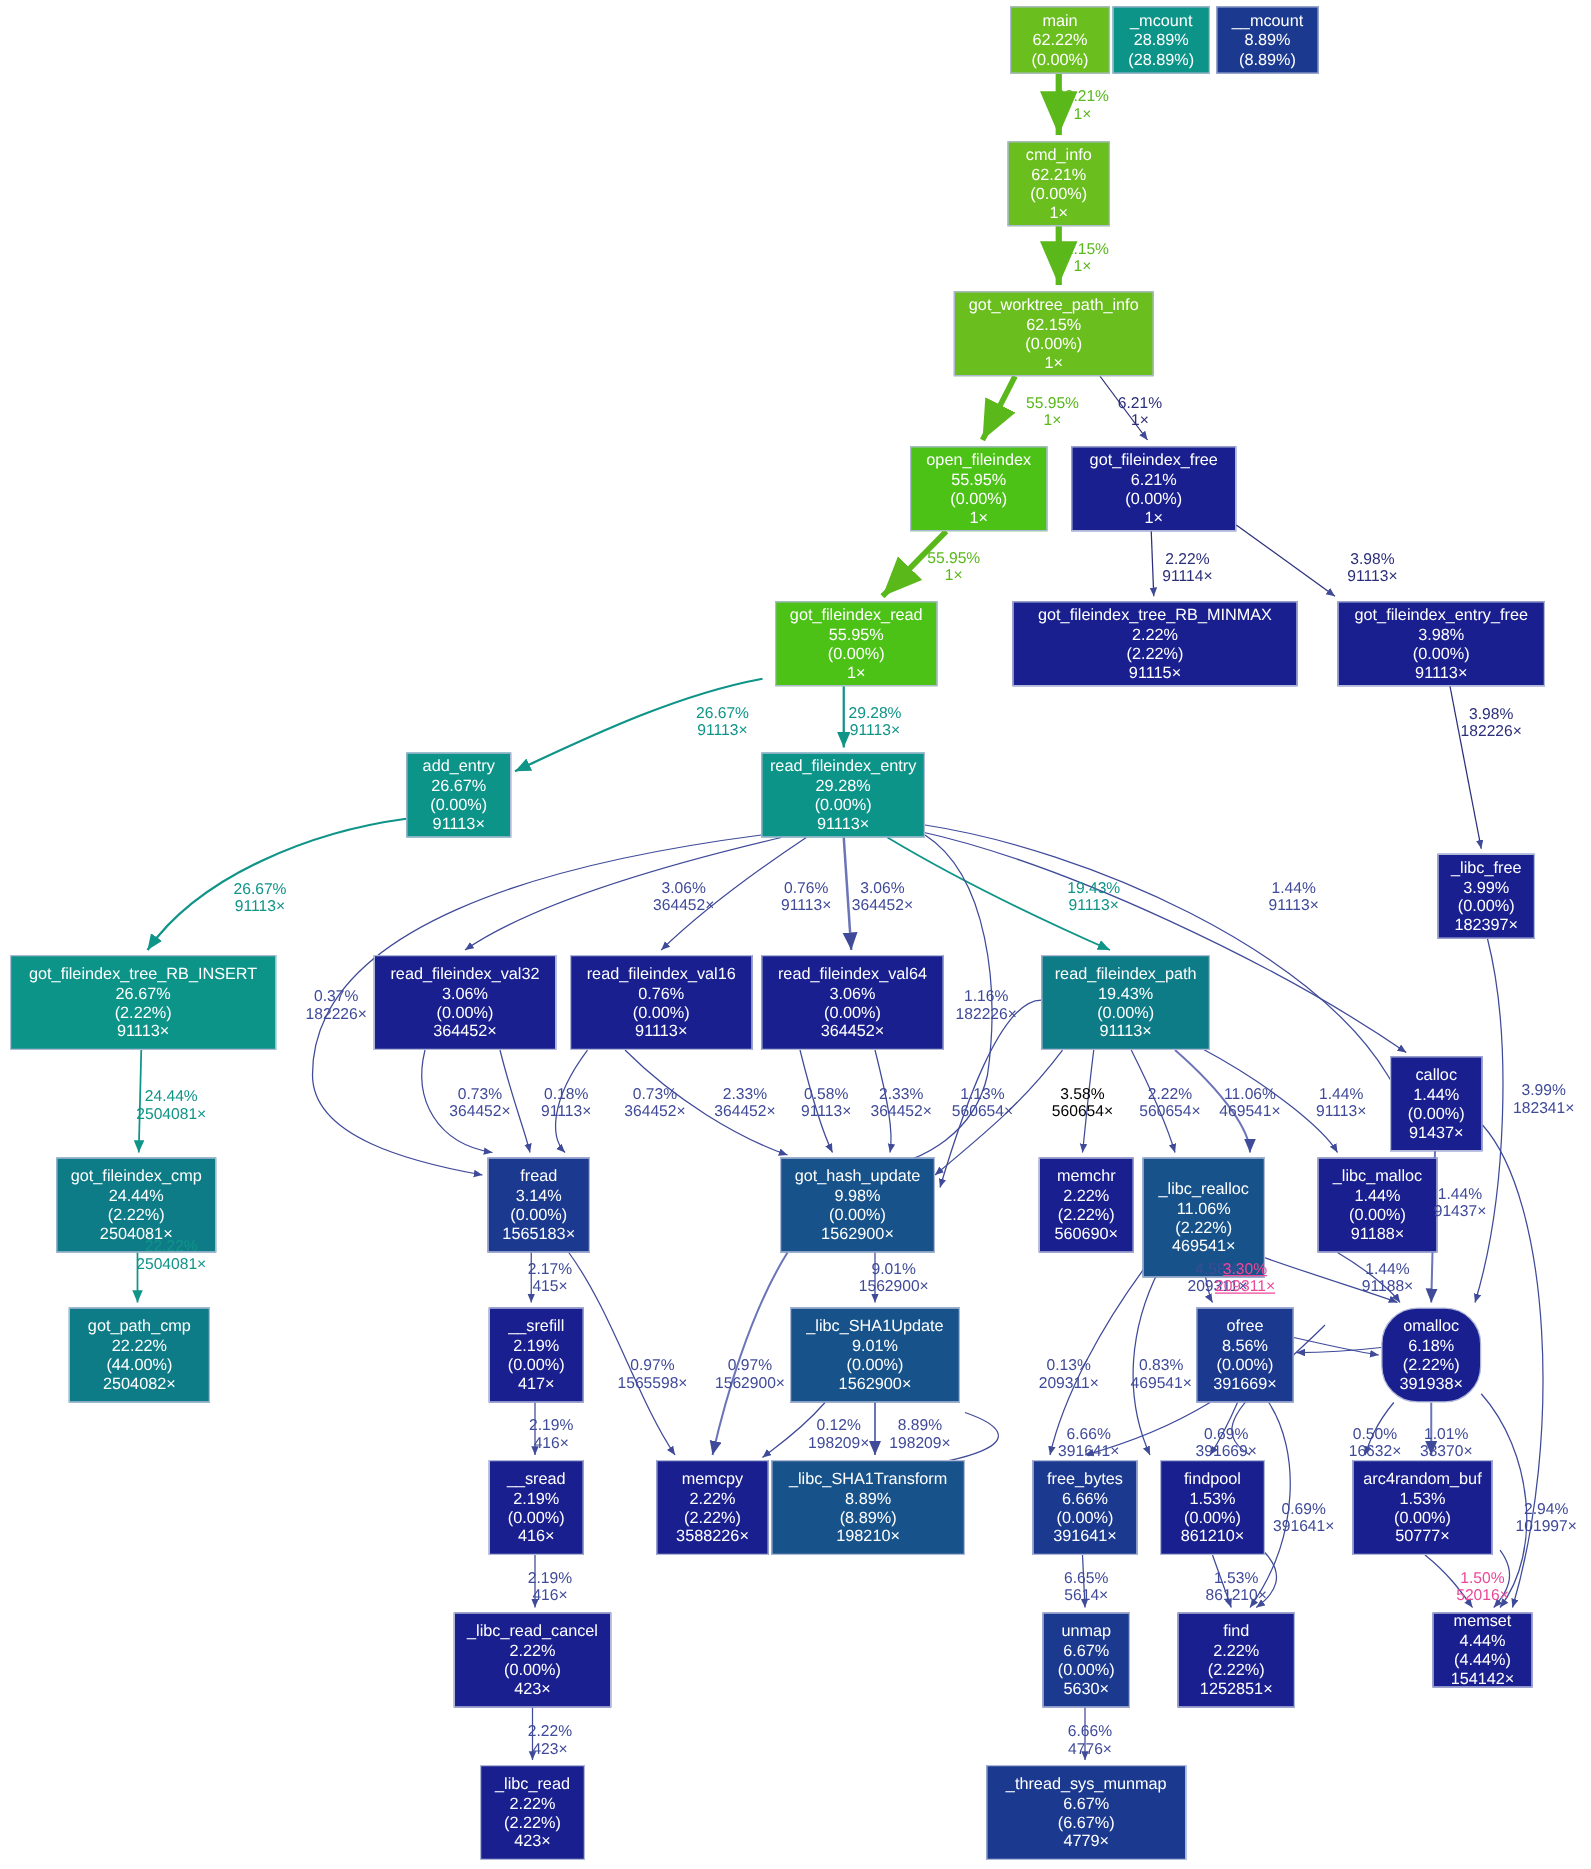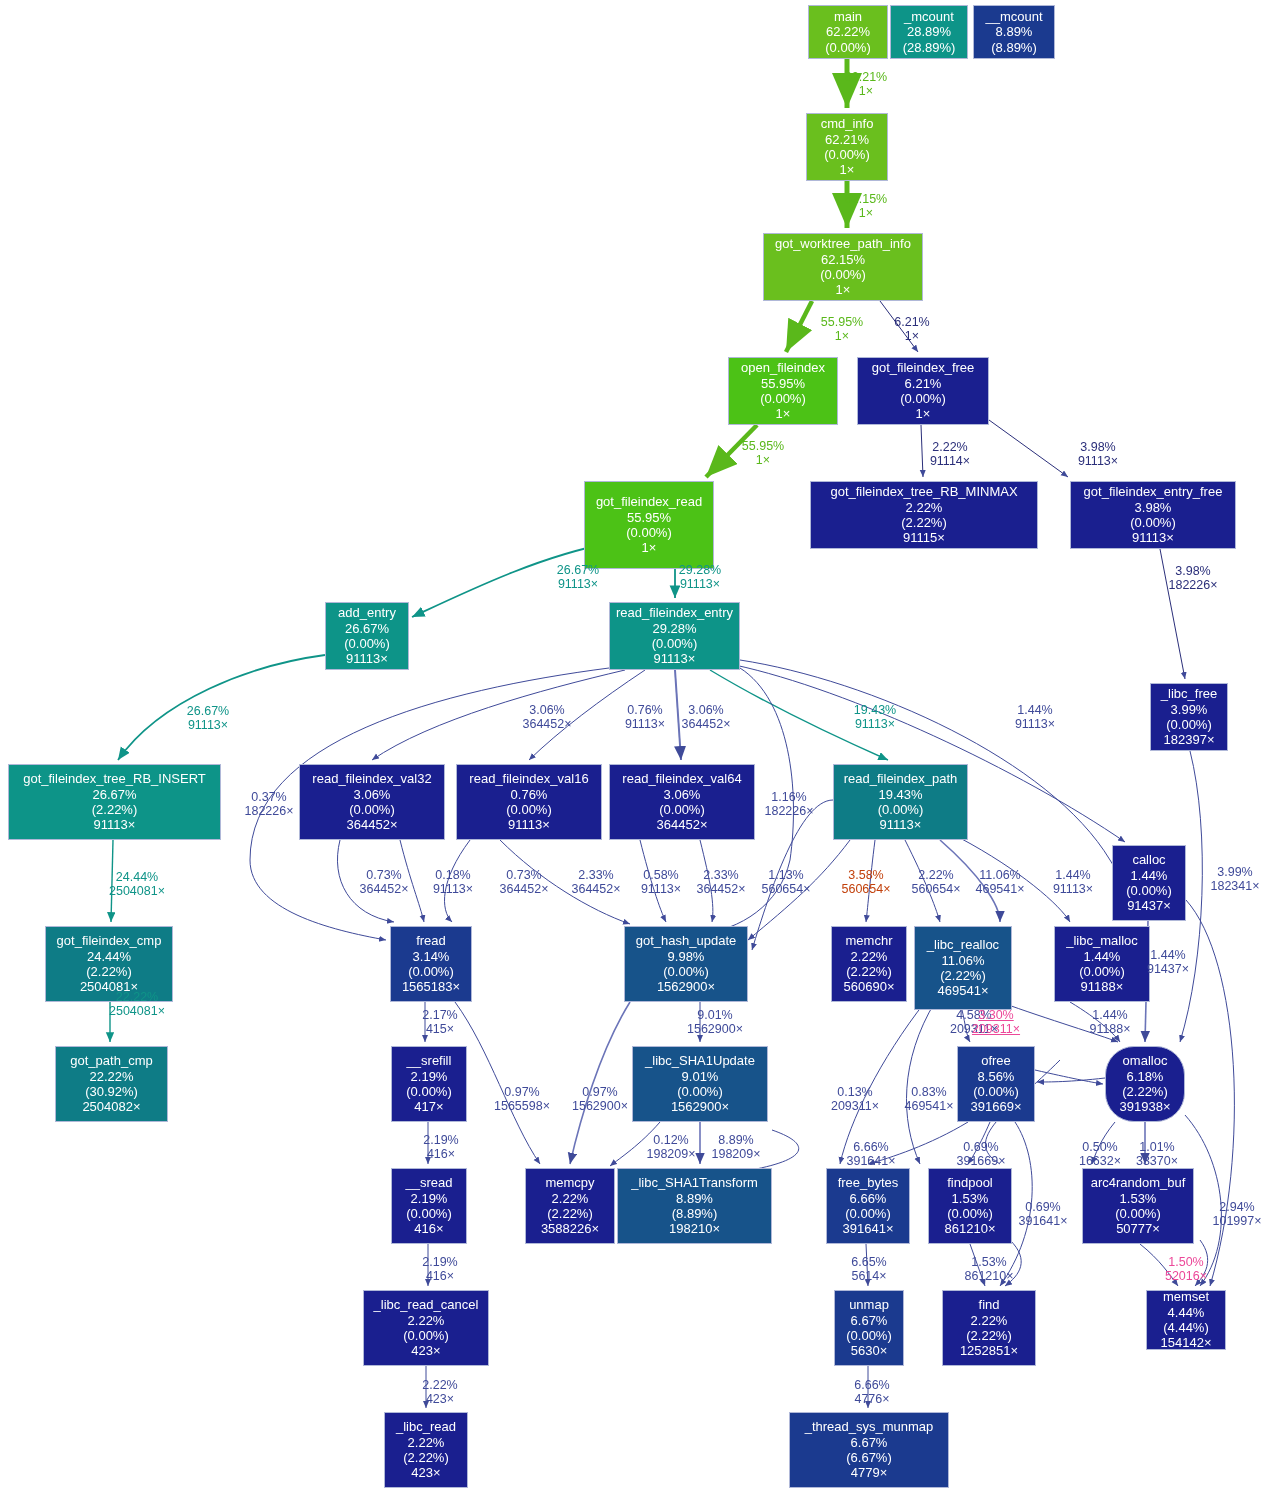--- a/index.html
+++ b/index.html
@@ -214,21 +214,21 @@
         <span class="m">55.95%</span>
         <span class="m">(0.00%)</span>
         <span class="m">1×</span>
       </div>
       <div class="node" style="left: 857px; top: 357px; width: 132px; height: 68px; background: rgb(26, 31, 143);">
         <span class="fn">got_fileindex_free</span>
         <span class="m">6.21%</span>
         <span class="m">(0.00%)</span>
         <span class="m">1×</span>
       </div>
-      <div class="node" style="left: 584px; top: 481px; width: 130px; height: 88px; background: rgb(76, 194, 22);">
+      <div class="node" style="left: 620px; top: 481px; width: 130px; height: 68px; background: rgb(76, 194, 22);">
         <span class="fn">got_fileindex_read</span>
         <span class="m">55.95%</span>
         <span class="m">(0.00%)</span>
         <span class="m">1×</span>
       </div>
       <div class="node" style="left: 810px; top: 481px; width: 228px; height: 68px; background: rgb(26, 31, 143);">
         <span class="fn">got_fileindex_tree_RB_MINMAX</span>
         <span class="m">2.22%</span>
         <span class="m">(2.22%)</span>
         <span class="m">91115×</span>
@@ -310,36 +310,36 @@
         <span class="m">9.98%</span>
         <span class="m">(0.00%)</span>
         <span class="m">1562900×</span>
       </div>
       <div class="node" style="left: 831px; top: 926px; width: 76px; height: 76px; background: rgb(26, 31, 143);">
         <span class="fn">memchr</span>
         <span class="m">2.22%</span>
         <span class="m">(2.22%)</span>
         <span class="m">560690×</span>
       </div>
-      <div class="node" style="left: 914px; top: 926px; width: 98px; height: 84px; background: rgb(23, 83, 138);">
+      <div class="node" style="left: 914px; top: 926px; width: 98px; height: 96px; background: rgb(23, 83, 138);">
         <span class="fn">_libc_realloc</span>
         <span class="m">11.06%</span>
         <span class="m">(2.22%)</span>
         <span class="m">469541×</span>
       </div>
       <div class="node" style="left: 1022px; top: 926px; width: 96px; height: 76px; background: rgb(26, 31, 143); margin-left: 32px;">
         <span class="fn">_libc_malloc</span>
         <span class="m">1.44%</span>
         <span class="m">(0.00%)</span>
         <span class="m">91188×</span>
       </div>
       <div class="node" style="left: 55px; top: 1046px; width: 113px; height: 76px; background: rgb(14, 124, 134);">
         <span class="fn">got_path_cmp</span>
         <span class="m">22.22%</span>
-        <span class="m">(30.92%)</span>
+        <span class="m">(44.00%)</span>
         <span class="m">2504082×</span>
       </div>
       <div class="node" style="left: 391px; top: 1046px; width: 76px; height: 76px; background: rgb(26, 31, 143);">
         <span class="fn">__srefill</span>
         <span class="m">2.19%</span>
         <span class="m">(0.00%)</span>
         <span class="m">417×</span>
       </div>
       <div class="node" style="left: 632px; top: 1046px; width: 136px; height: 76px; background: rgb(23, 83, 138);">
         <span class="fn">_libc_SHA1Update</span>
@@ -534,21 +534,21 @@
         <span class="l2">91113×</span>
       </div>
       <div class="edge-label" style="left: 721px; top: 868px; color: rgb(63, 74, 153);">
         <span class="l1">2.33%</span>
         <span class="l2">364452×</span>
       </div>
       <div class="edge-label" style="left: 786px; top: 868px; color: rgb(63, 74, 153);">
         <span class="l1">1.13%</span>
         <span class="l2">560654×</span>
       </div>
-      <div class="edge-label" style="left: 866px; top: 868px; color: #c2410c;">
+      <div class="edge-label" style="left: 866px; top: 868px; color: #000000;">
         <span class="l1">3.58%</span>
         <span class="l2">560654×</span>
       </div>
       <div class="edge-label" style="left: 936px; top: 868px; color: rgb(63, 74, 153);">
         <span class="l1">2.22%</span>
         <span class="l2">560654×</span>
       </div>
       <div class="edge-label" style="left: 1000px; top: 868px; color: rgb(63, 74, 153);">
         <span class="l1">11.06%</span>
         <span class="l2">469541×</span>

